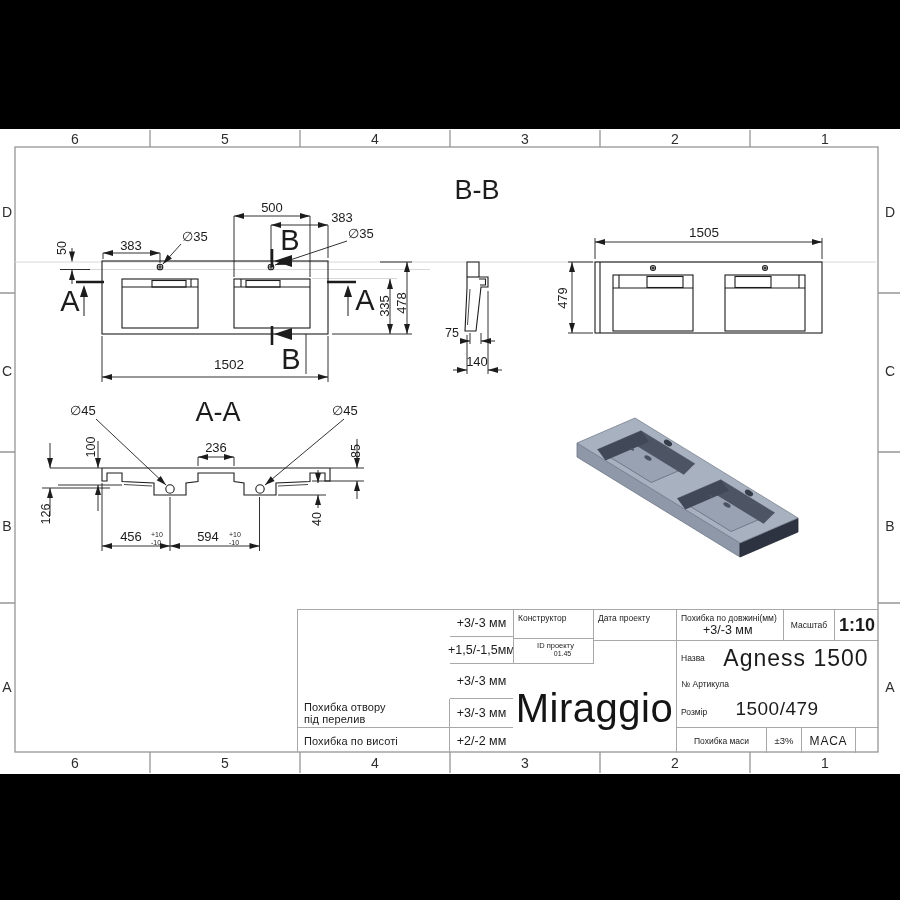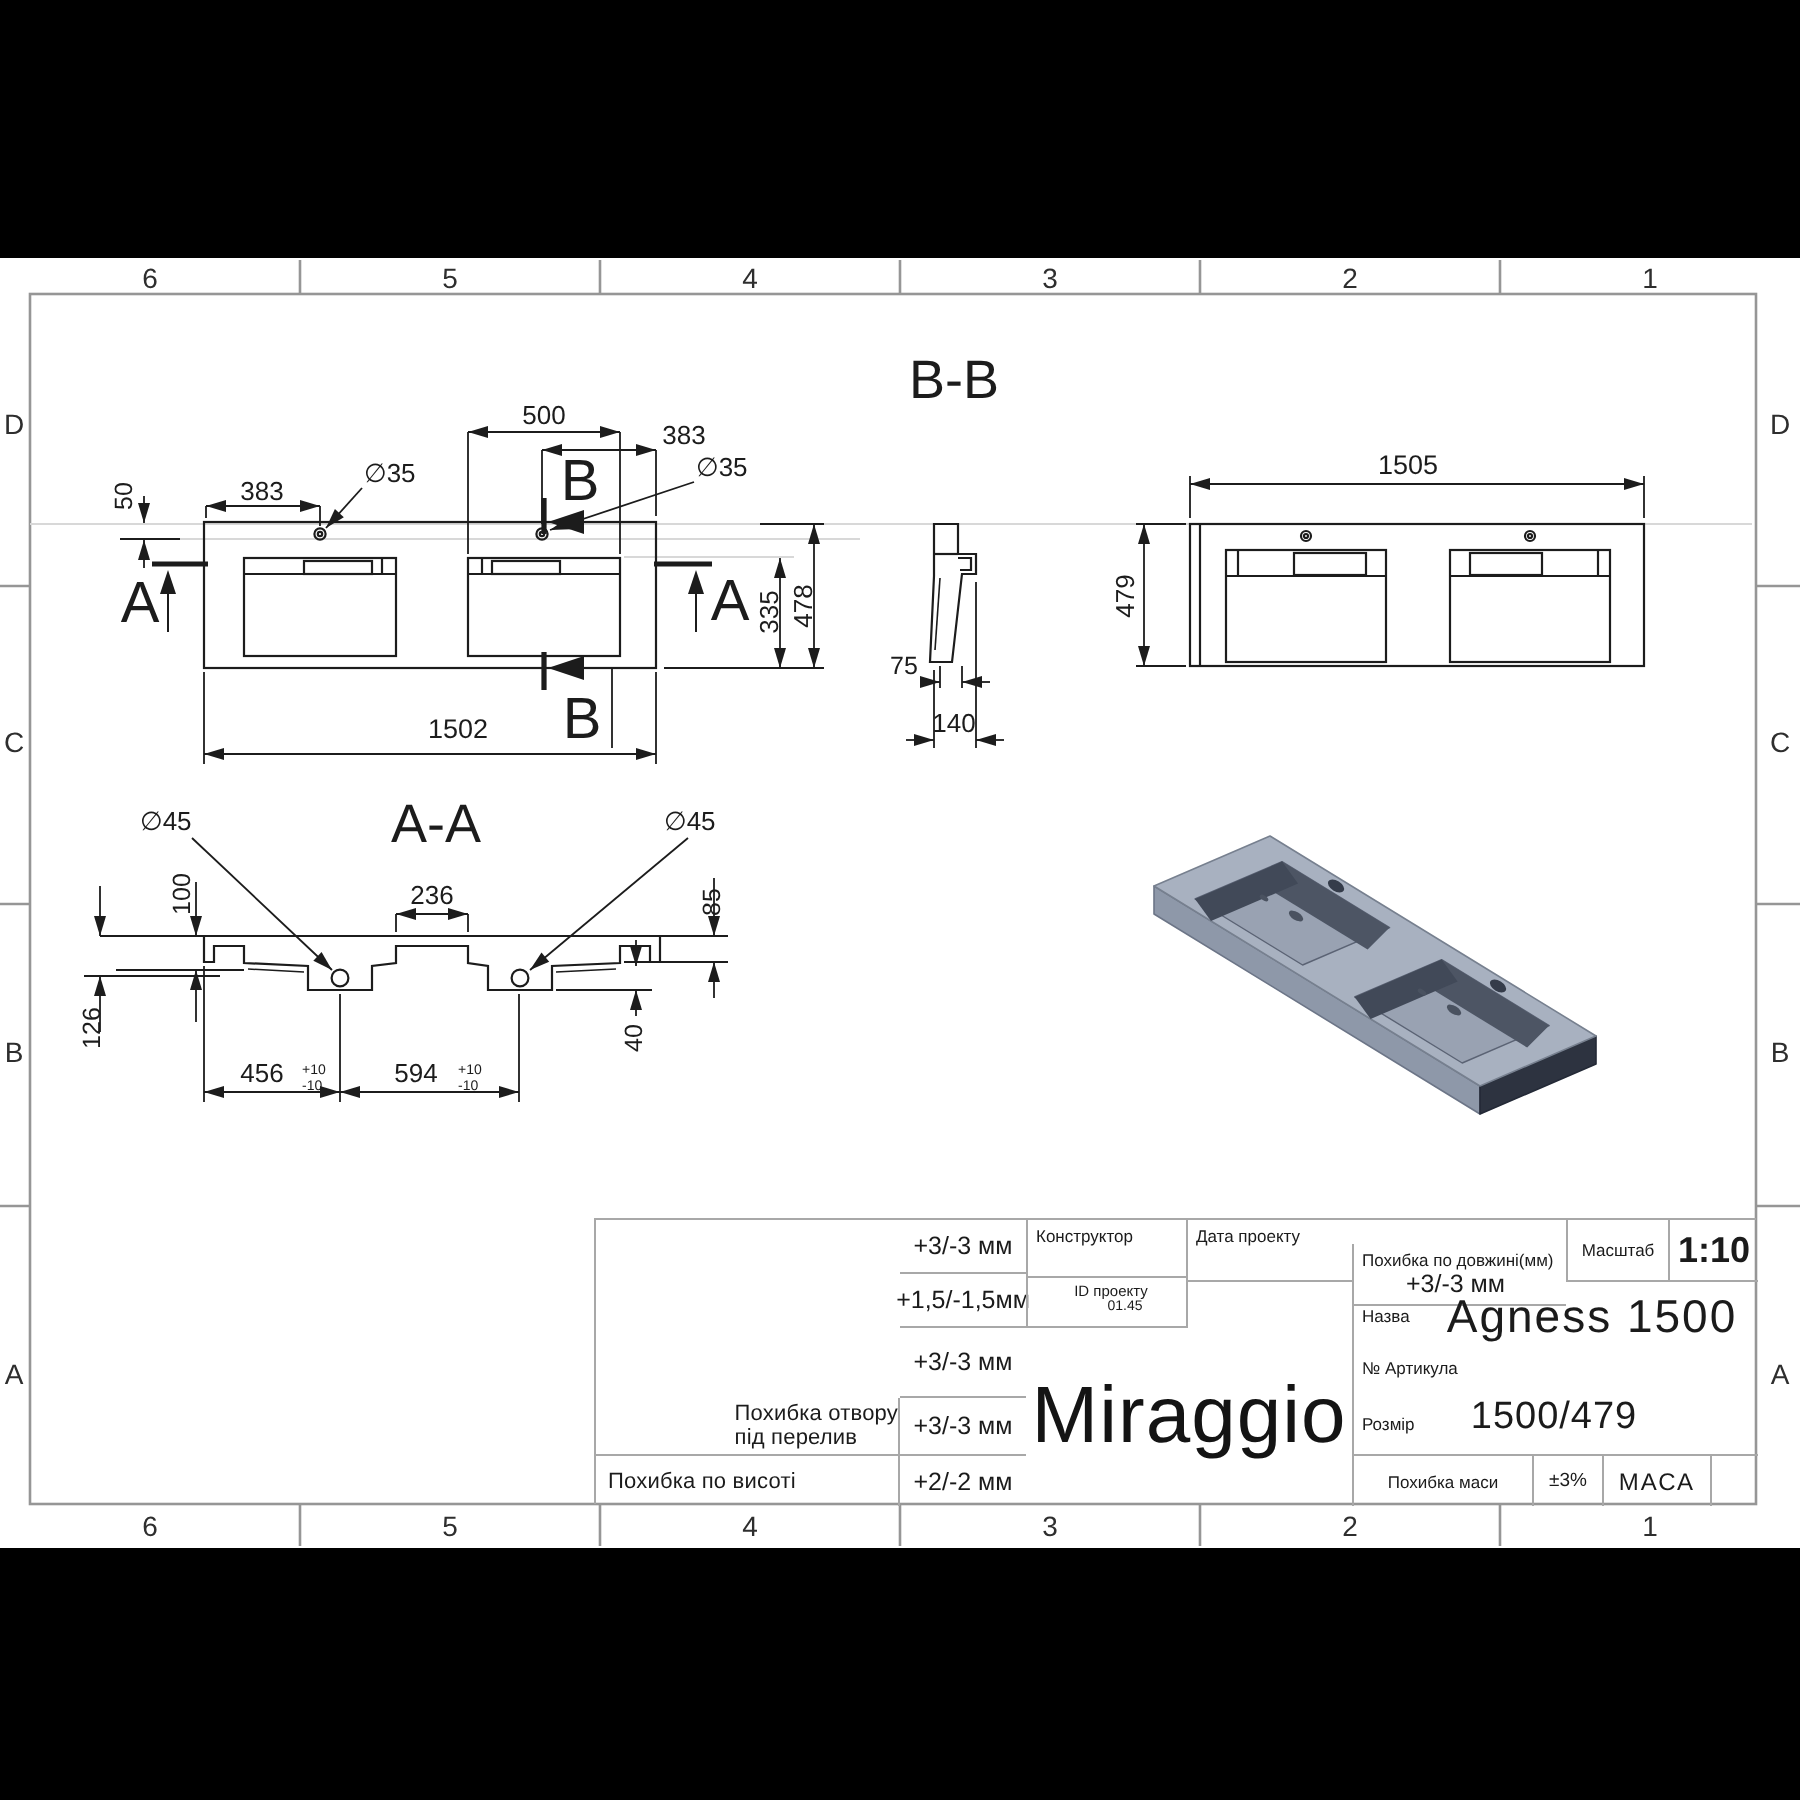--- a/index.html
+++ b/index.html
@@ -257,21 +257,21 @@
     <ellipse cx="668" cy="443" rx="4.5" ry="2.6" transform="rotate(31.5 668 443)" fill="#353c4a"></ellipse>
     <ellipse cx="749" cy="493" rx="4.5" ry="2.6" transform="rotate(31.5 749 493)" fill="#353c4a"></ellipse>
   </g>
 </svg>
 
 <div class="tb">
 
   <div class="cell val bb" style="left:152px;top:0;width:63px;height:27px;">+3/-3 мм</div>
   <div class="cell val bb" style="left:152px;top:27px;width:63px;height:27px;">+1,5/-1,5мм</div>
   <div class="cell val bb" style="left:152px;top:54px;width:63px;height:35px;">+3/-3 мм</div>
-  <div class="cell lbl bb br" style="left:0;top:89px;width:152px;height:29px;justify-content:flex-end;">
+  <div class="cell lbl bb br" style="left:0;top:89px;width:152px;height:29px;">
     <div>
           <span>Похибка отвору</span>
           <span>під перелив</span>
         </div>
   </div>
   <div class="cell val bb" style="left:152px;top:89px;width:63px;height:29px;">+3/-3 мм</div>
   <div class="cell lbl br" style="left:0;top:118px;width:152px;height:25px;">
     <div>
           <span>Похибка по висоті</span>
           <span></span>
@@ -280,21 +280,21 @@
   <div class="cell val" style="left:152px;top:118px;width:63px;height:25px;">+2/-2 мм</div>
 
   <div class="cell s8 top bb br bl" style="left:215px;top:0;width:81px;height:29px;">Конструктор</div>
   <div class="cell s8 top bb" style="left:296px;top:0;width:82px;height:31px;">Дата проекту</div>
   <div class="cell idc bb br bl" style="left:215px;top:29px;width:81px;height:25px;">
     <span class="k">ID проекту</span>
     <span class="v">01.45</span>
   </div>
   <div class="cell logo" style="left:215px;top:54px;width:163px;height:89px;">Miraggio</div>
 
-  <div class="cell bb bl" style="left:378px;top:12px;width:107px;height:31px;flex-direction:column;justify-content:center;align-items:flex-start;padding-left:4px;">
+  <div class="cell bb bl" style="left:378px;top:0;width:107px;height:31px;flex-direction:column;justify-content:center;align-items:flex-start;padding-left:4px;">
     <span class="s8">Похибка по довжині(мм)</span>
     <span style="font-size:12.5px;padding-left:22px;">+3/-3 мм</span>
   </div>
   <div class="cell s8 bb bl" style="left:485px;top:0;width:51px;height:31px;justify-content:center;">Масштаб</div>
   <div class="cell scale bb bl" style="left:536px;top:0;width:45px;height:31px;">1:10</div>
 
   <div class="cell bb bl" style="left:378px;top:31px;width:203px;height:87px;">
     <span class="abs s8" style="left:4px;top:12px;">Назва</span>
     <span class="abs name-big" style="left:38px;top:5px;width:162px;">Agness 1500</span>
     <span class="abs s8" style="left:4px;top:38px;">№ Артикула</span>

